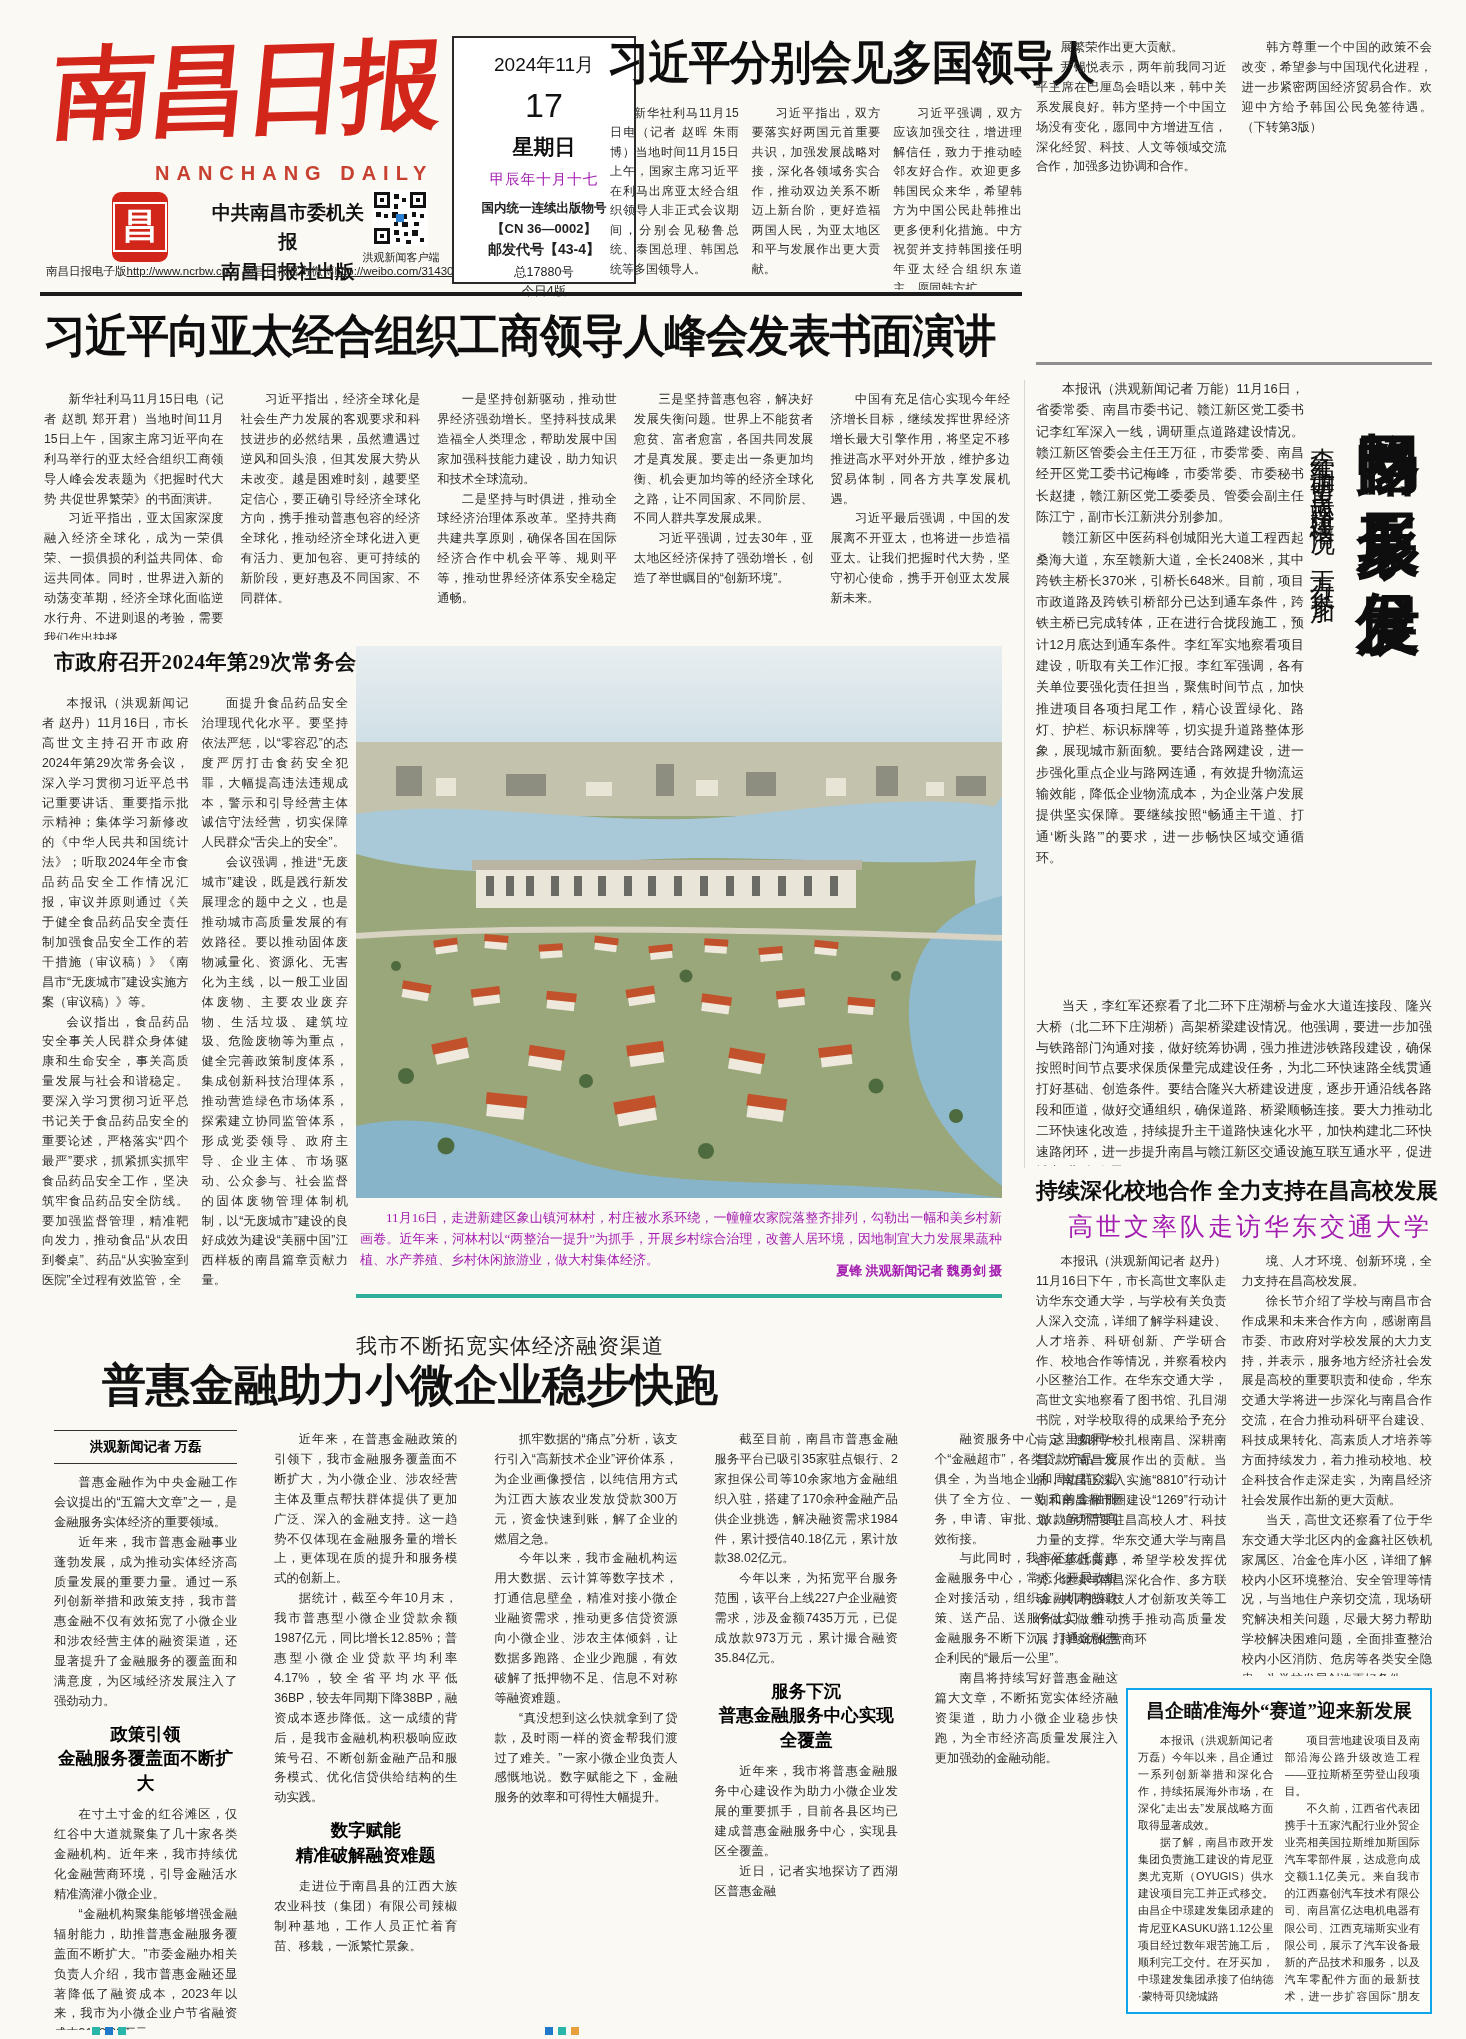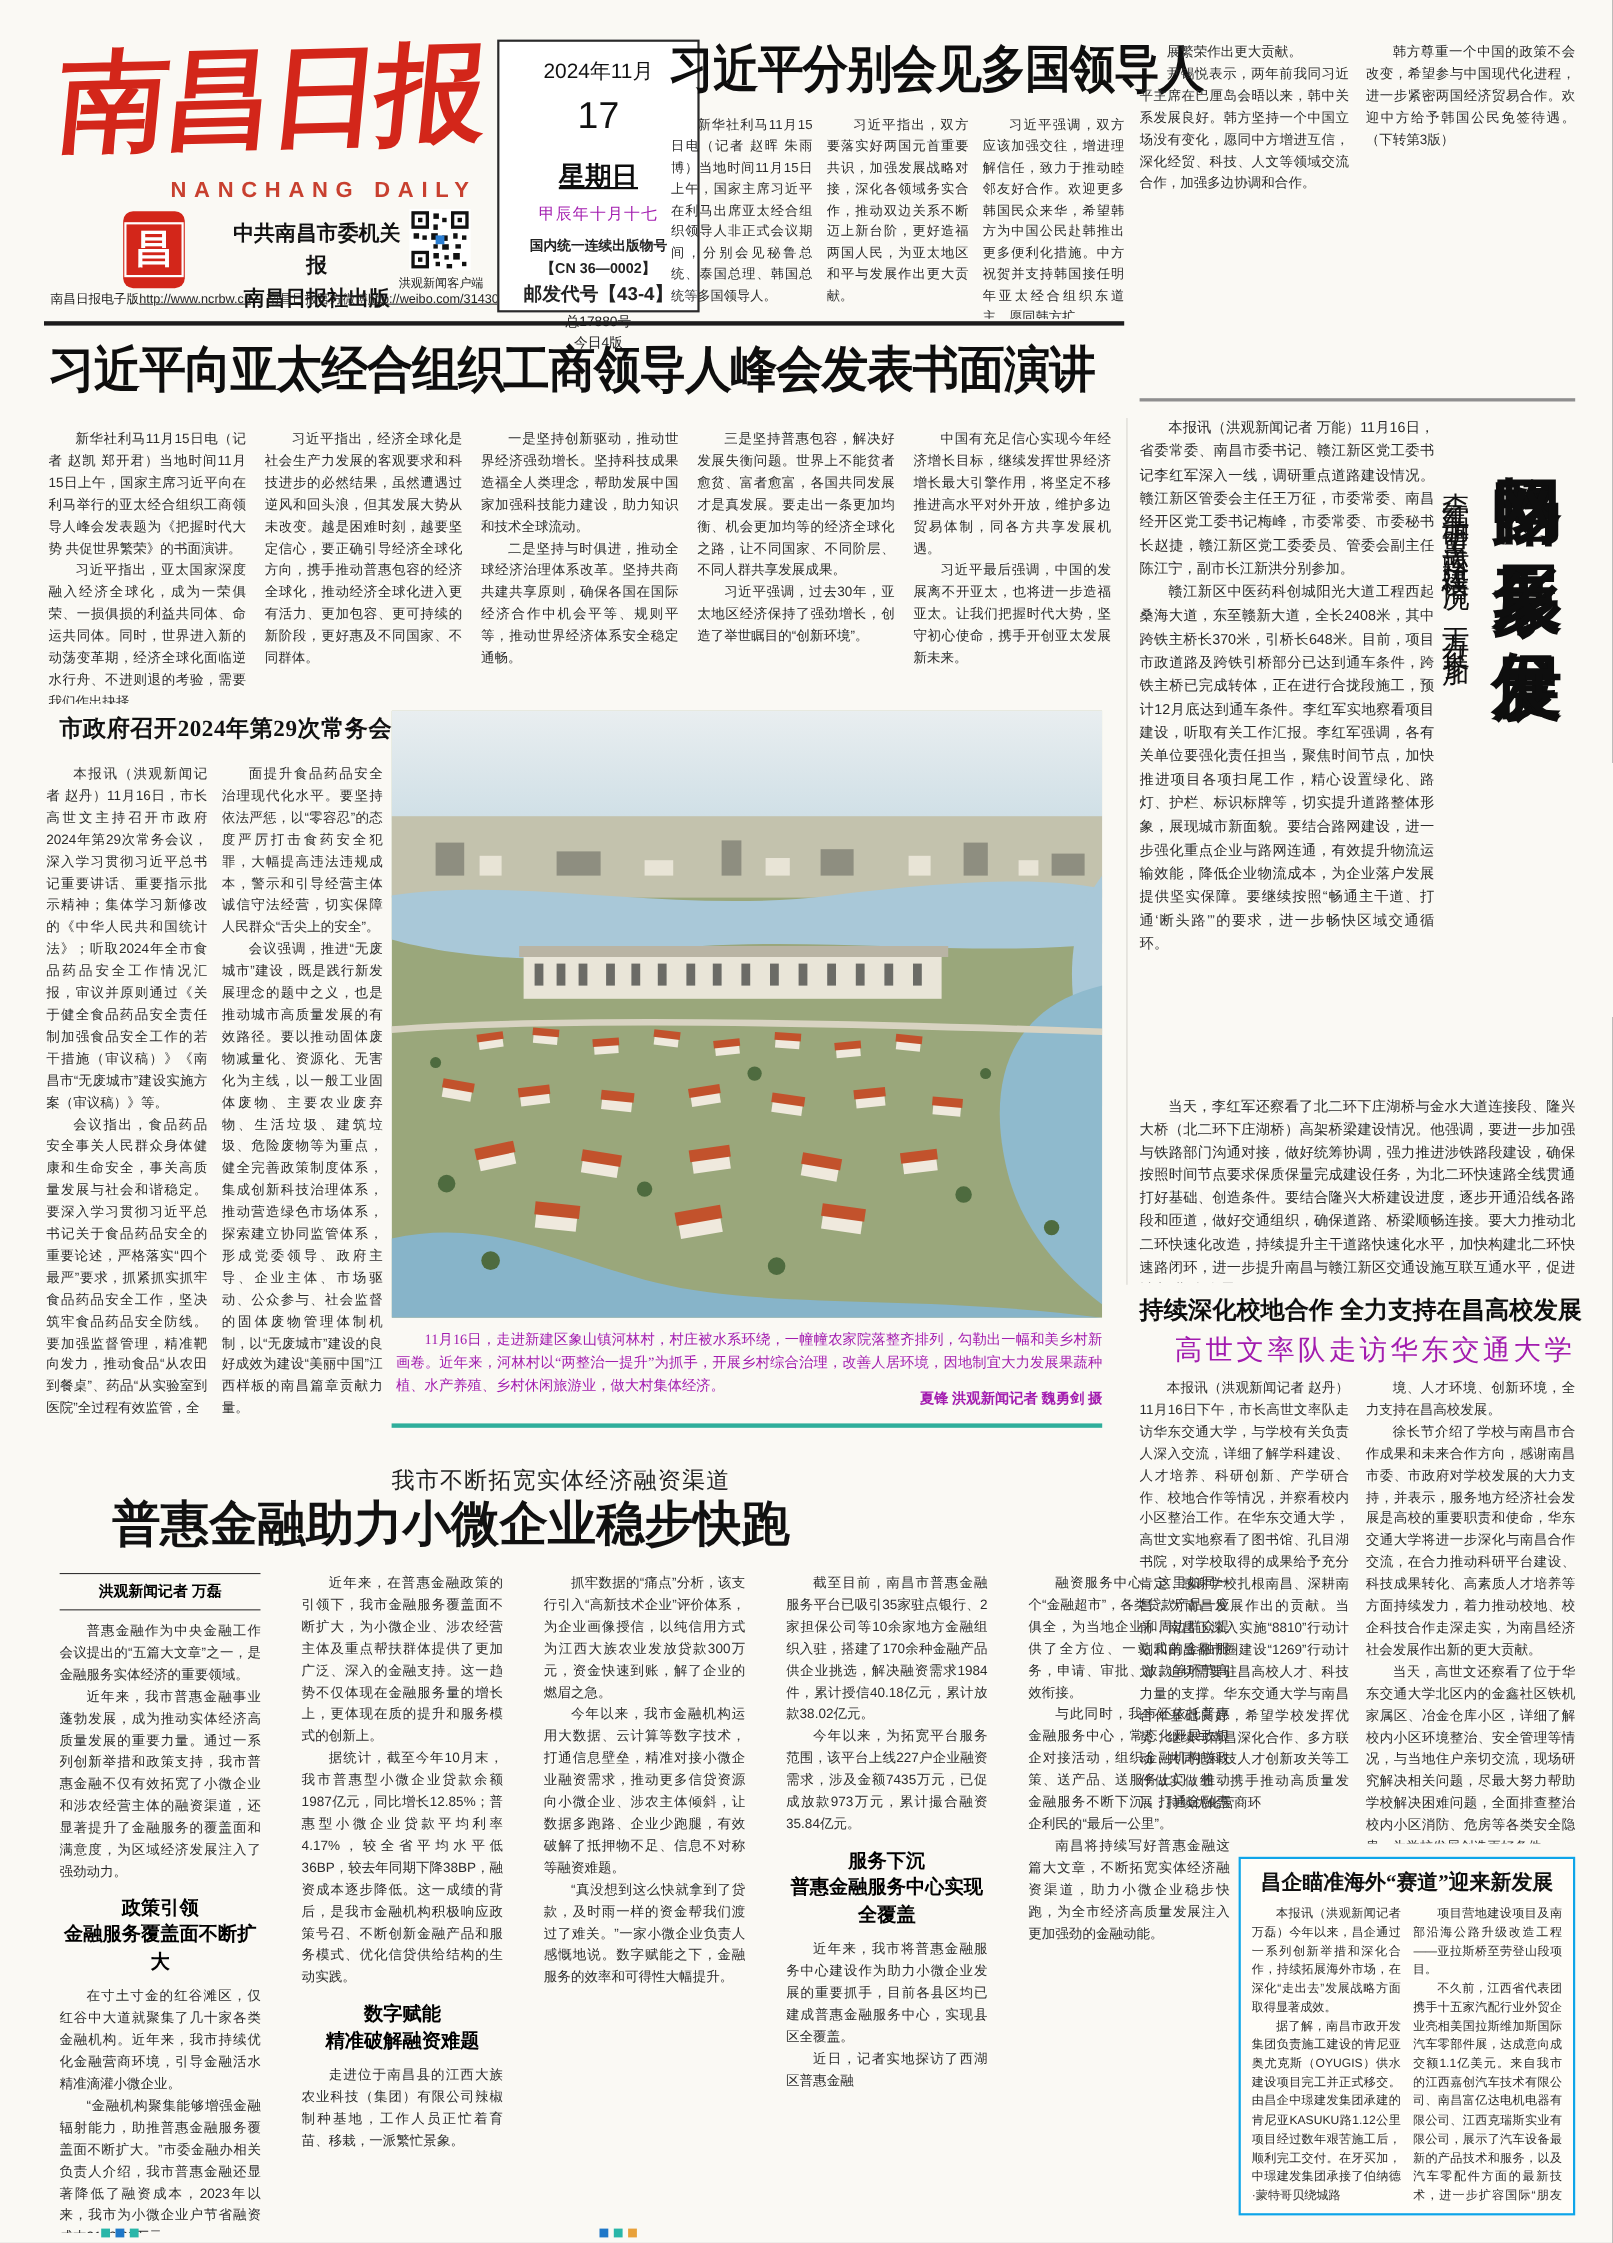--- a/index.html
+++ b/index.html
@@ -83,25 +83,25 @@
       <span>南昌日报电子版</span><u>http://www.ncrbw.cn</u>
       <span style="display:inline-block;width:8px;"></span>
       <span>南昌日报官方微博</span><u>http://weibo.com/3143022404</u>
     </div>
   </div>
 
   <div class="abs" style="left:452px;top:36px;width:180px;height:244px;border:2px solid #2a2a2a;background:#fff;
               display:flex;flex-direction:column;align-items:center;text-align:center;">
     <div style="font-size:19px;margin-top:14px;color:#111;">2024年11月</div>
     <div style="font-size:34px;margin-top:8px;color:#111;">17</div>
-    <div class="hei" style="font-size:24px;margin-top:19px;font-weight:900;text-decoration:underline;">星期日</div>
+    <div class="hei" style="font-size:21px;margin-top:8px;font-weight:900;">星期日</div>
     <div class="kai" style="font-size:14.5px;margin-top:9px;letter-spacing:1px;">甲辰年十月十七</div>
     <div style="font-size:12.5px;font-weight:bold;margin-top:11px;">国内统一连续出版物号</div>
     <div style="font-size:13px;font-weight:bold;margin-top:3px;">【CN 36—0002】</div>
-    <div style="font-size:17px;font-weight:bold;margin-top:3px;">邮发代号【43-4】</div>
+    <div style="font-size:14px;font-weight:bold;margin-top:3px;">邮发代号【43-4】</div>
     <div style="font-size:12.5px;margin-top:5px;">总17880号</div>
     <div style="font-size:12.5px;margin-top:2px;">今日4版</div>
   </div>
 
   <div class="abs hei nowrap" style="left:608px;top:32px;font-size:46px;letter-spacing:-1px;transform:scaleX(0.9);transform-origin:left top;">习近平分别会见多国领导人</div>
   <div class="abs cols" style="left:610px;top:104px;width:412px;height:186px;gap:13px;">
     <div class="copy" style="font-size:12px;">
         <p>新华社利马11月15日电（记者 赵晖 朱雨博）当地时间11月15日上午，国家主席习近平在利马出席亚太经合组织领导人非正式会议期间，分别会见秘鲁总统、泰国总理、韩国总统等多国领导人。</p>
       </div>
     <div class="copy" style="font-size:12px;">

